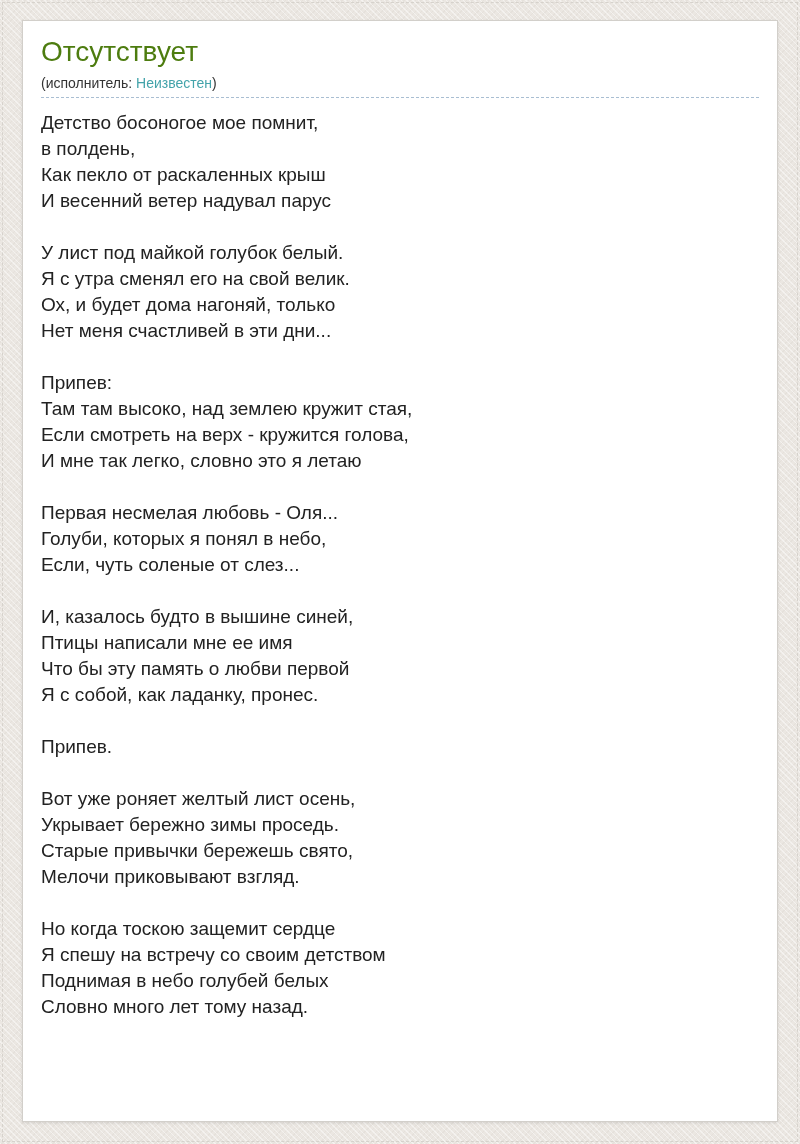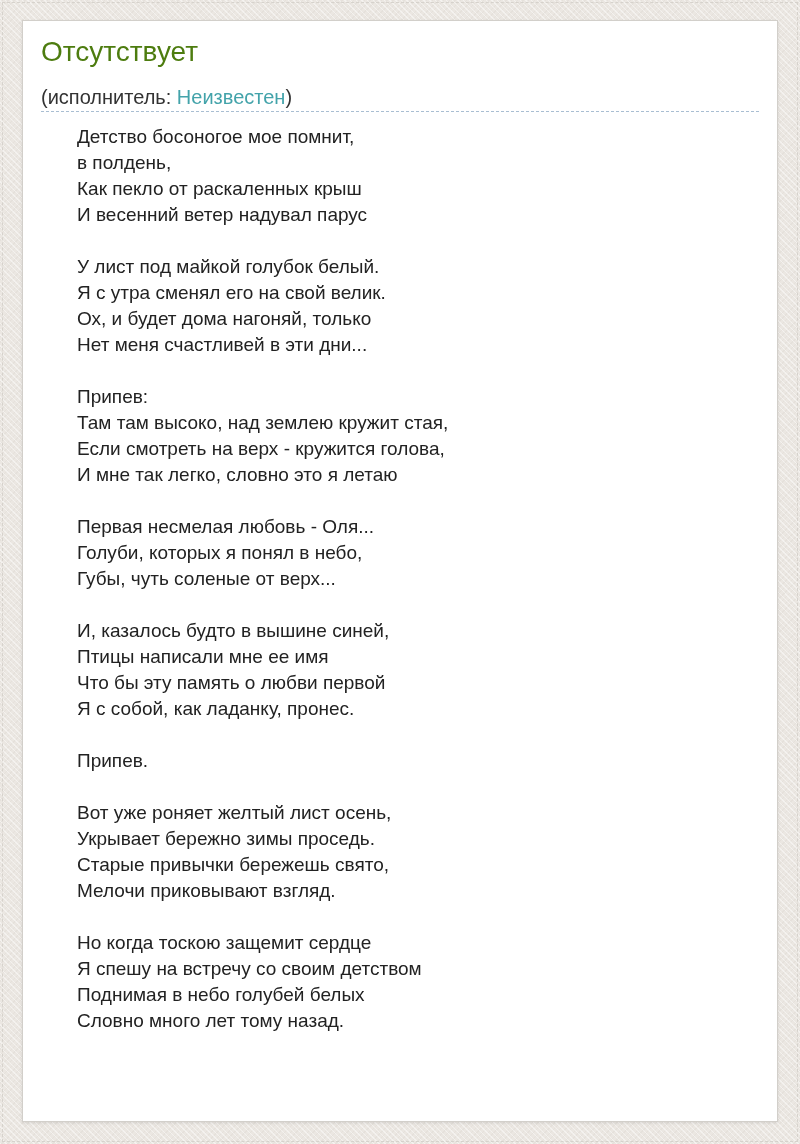--- a/index.html
+++ b/index.html
@@ -40,22 +40,22 @@
     padding-bottom: 4px;
   }
   h1.song-title {
     margin: 0;
     font-size: 28px;
     line-height: 30px;
     font-weight: normal;
     color: #4d7c0f;
   }
   .artist-line {
-    margin-top: 20px;
-    font-size: 20px;
+    margin-top: 6px;
+    font-size: 14px;
     line-height: 20px;
     color: #333333;
   }
   .artist-link {
     color: #43a3aa;
     text-decoration: none;
     cursor: pointer;
   }
   .lyrics {
     margin-top: 12px;
@@ -64,21 +64,20 @@
     color: #222222;
   }
   .stanza {
     margin: 0 0 26px 0;
   }
   .stanza:last-child {
     margin-bottom: 0;
   }
   .lyric-line {
     white-space: pre-wrap;
-    margin-left: 36px;
   }
 </style>
 </head>
 <body>
 
 <div class="page-border"></div>
 
 <div class="card">
   <div class="song-header">
     <h1 class="song-title">Отсутствует</h1>
@@ -100,21 +99,21 @@
       </div>
       <div class="stanza">
         <div class="lyric-line">Припев:</div>
         <div class="lyric-line">Там там высоко, над землею кружит стая,</div>
         <div class="lyric-line">Если смотреть на верх - кружится голова,</div>
         <div class="lyric-line">И мне так легко, словно это я летаю</div>
       </div>
       <div class="stanza">
         <div class="lyric-line">Первая несмелая любовь - Оля...</div>
         <div class="lyric-line">Голуби, которых я понял в небо,</div>
-        <div class="lyric-line">Губы, чуть соленые от верх...</div>
+        <div class="lyric-line">Если, чуть соленые от слез...</div>
       </div>
       <div class="stanza">
         <div class="lyric-line">И, казалось будто в вышине синей,</div>
         <div class="lyric-line">Птицы написали мне ее имя</div>
         <div class="lyric-line">Что бы эту память о любви первой</div>
         <div class="lyric-line">Я с собой, как ладанку, пронес.</div>
       </div>
       <div class="stanza">
         <div class="lyric-line">Припев.</div>
       </div>

